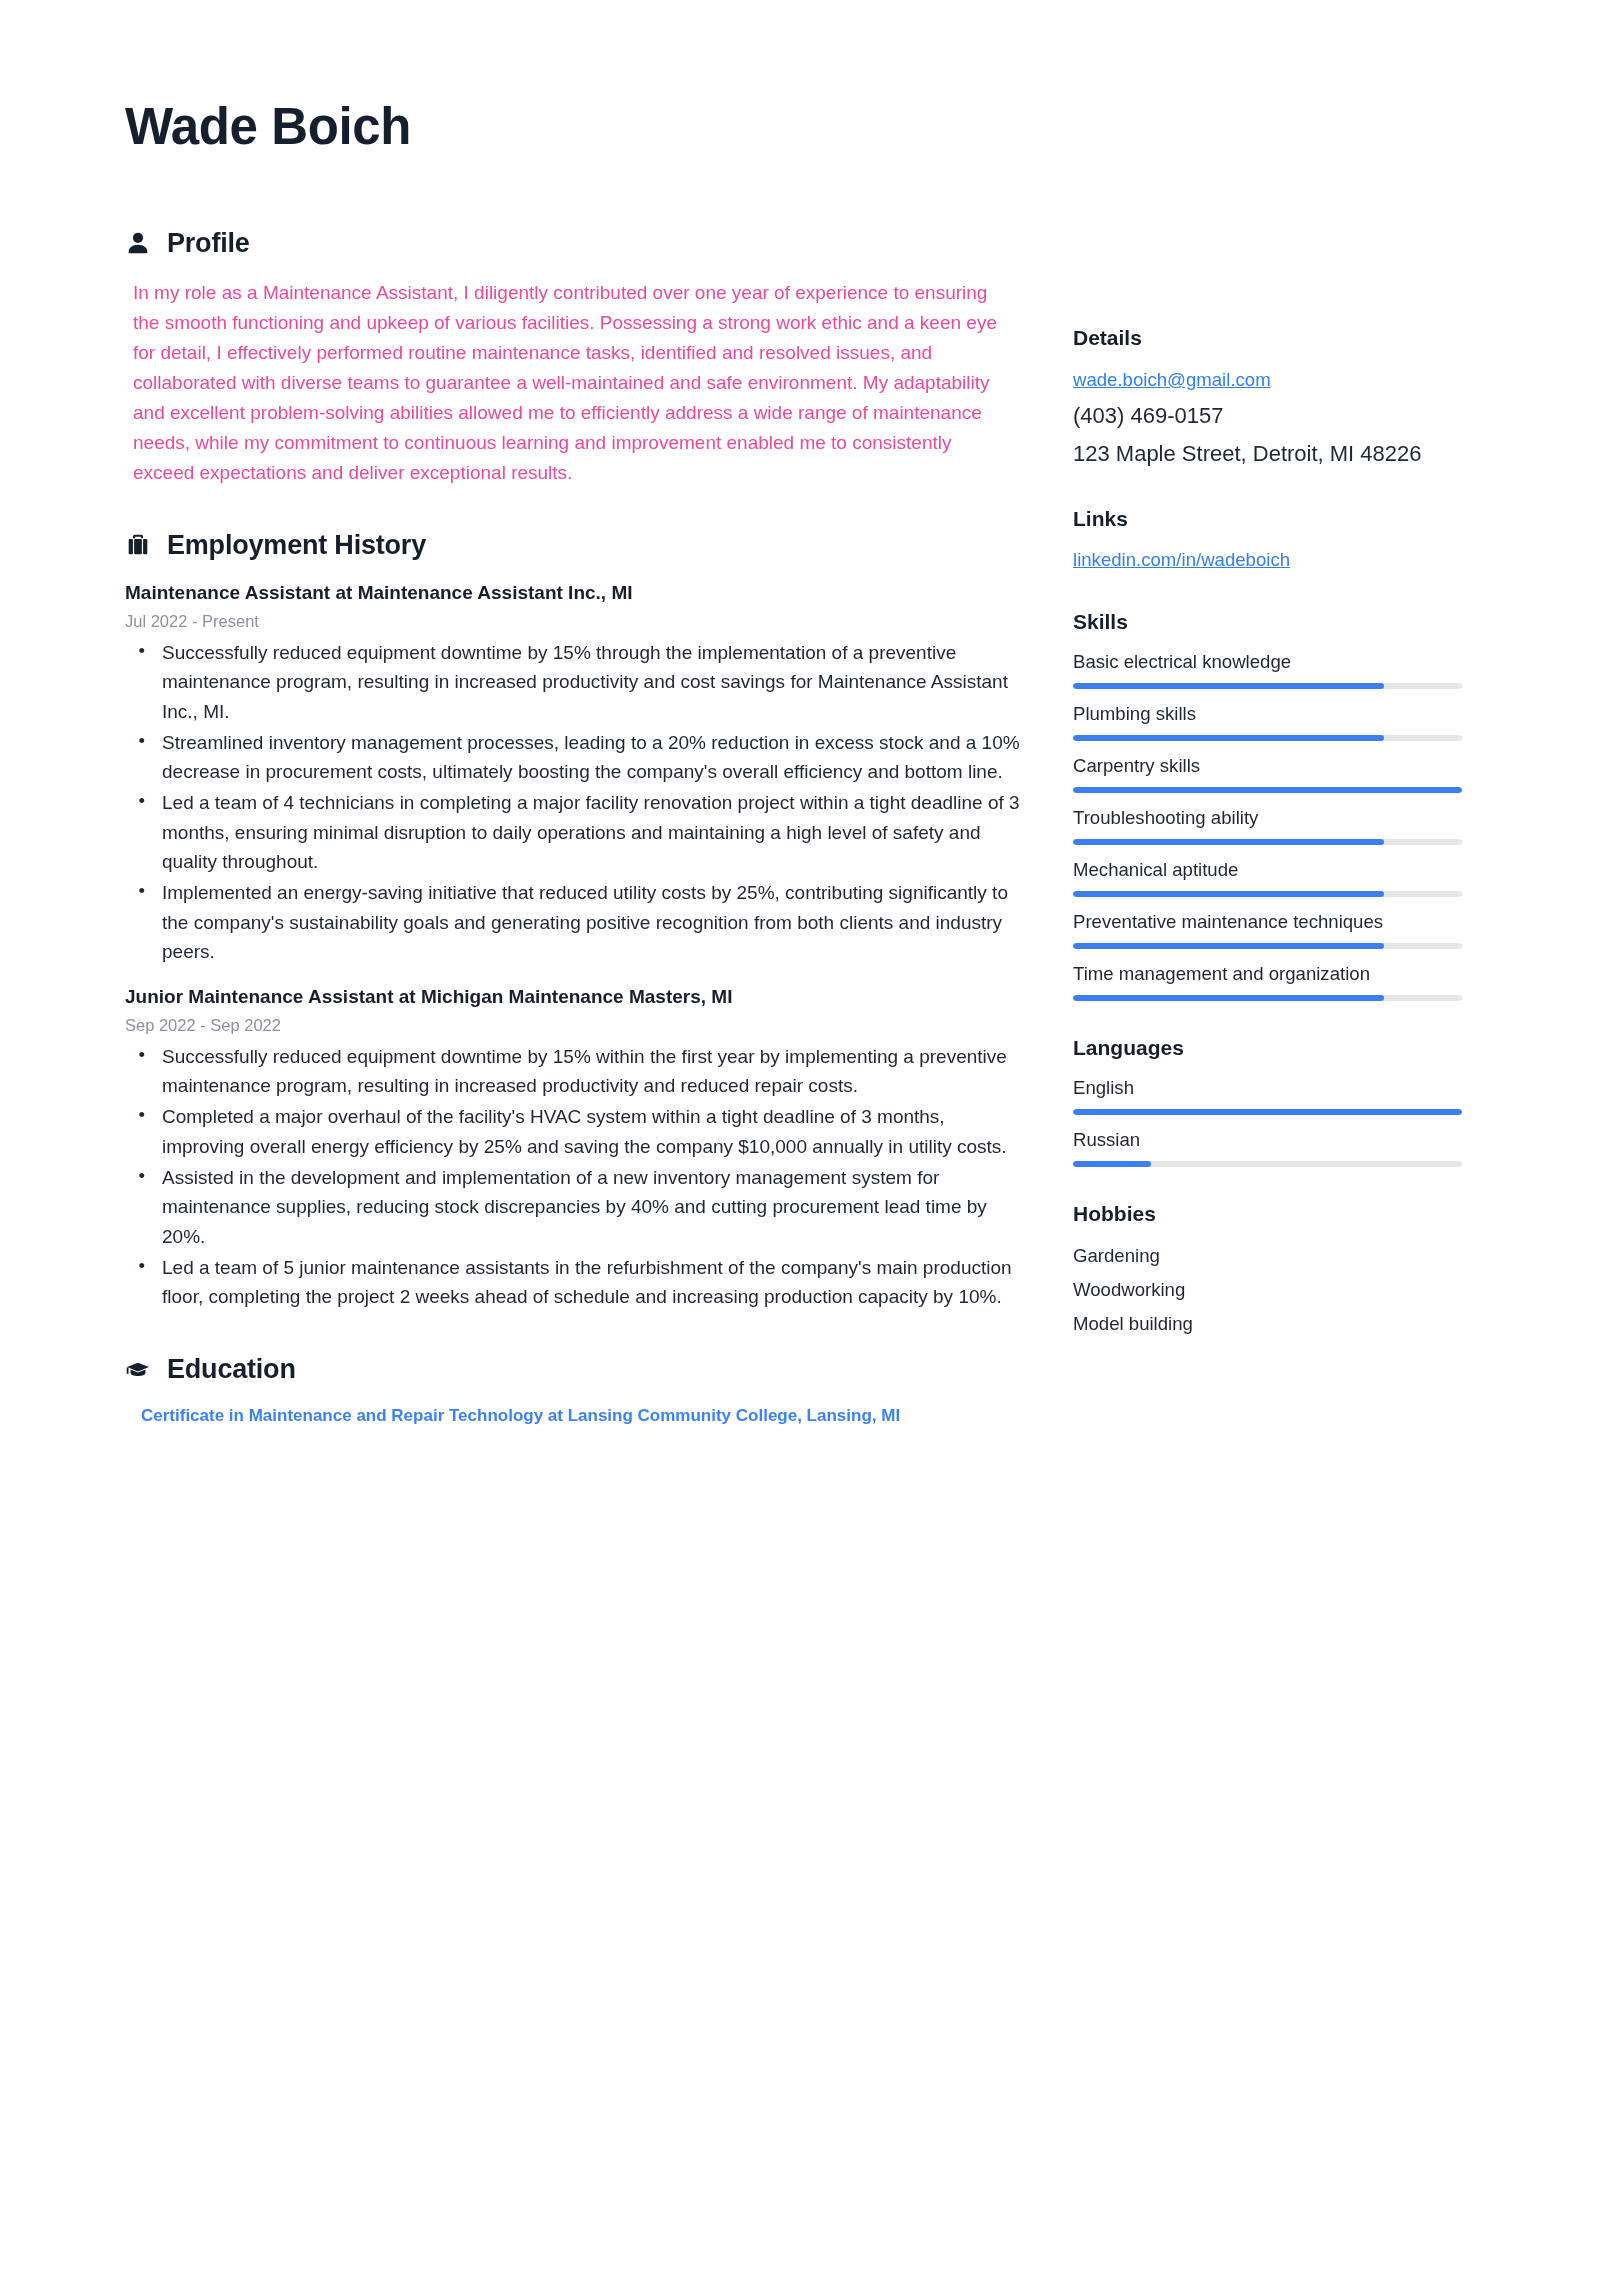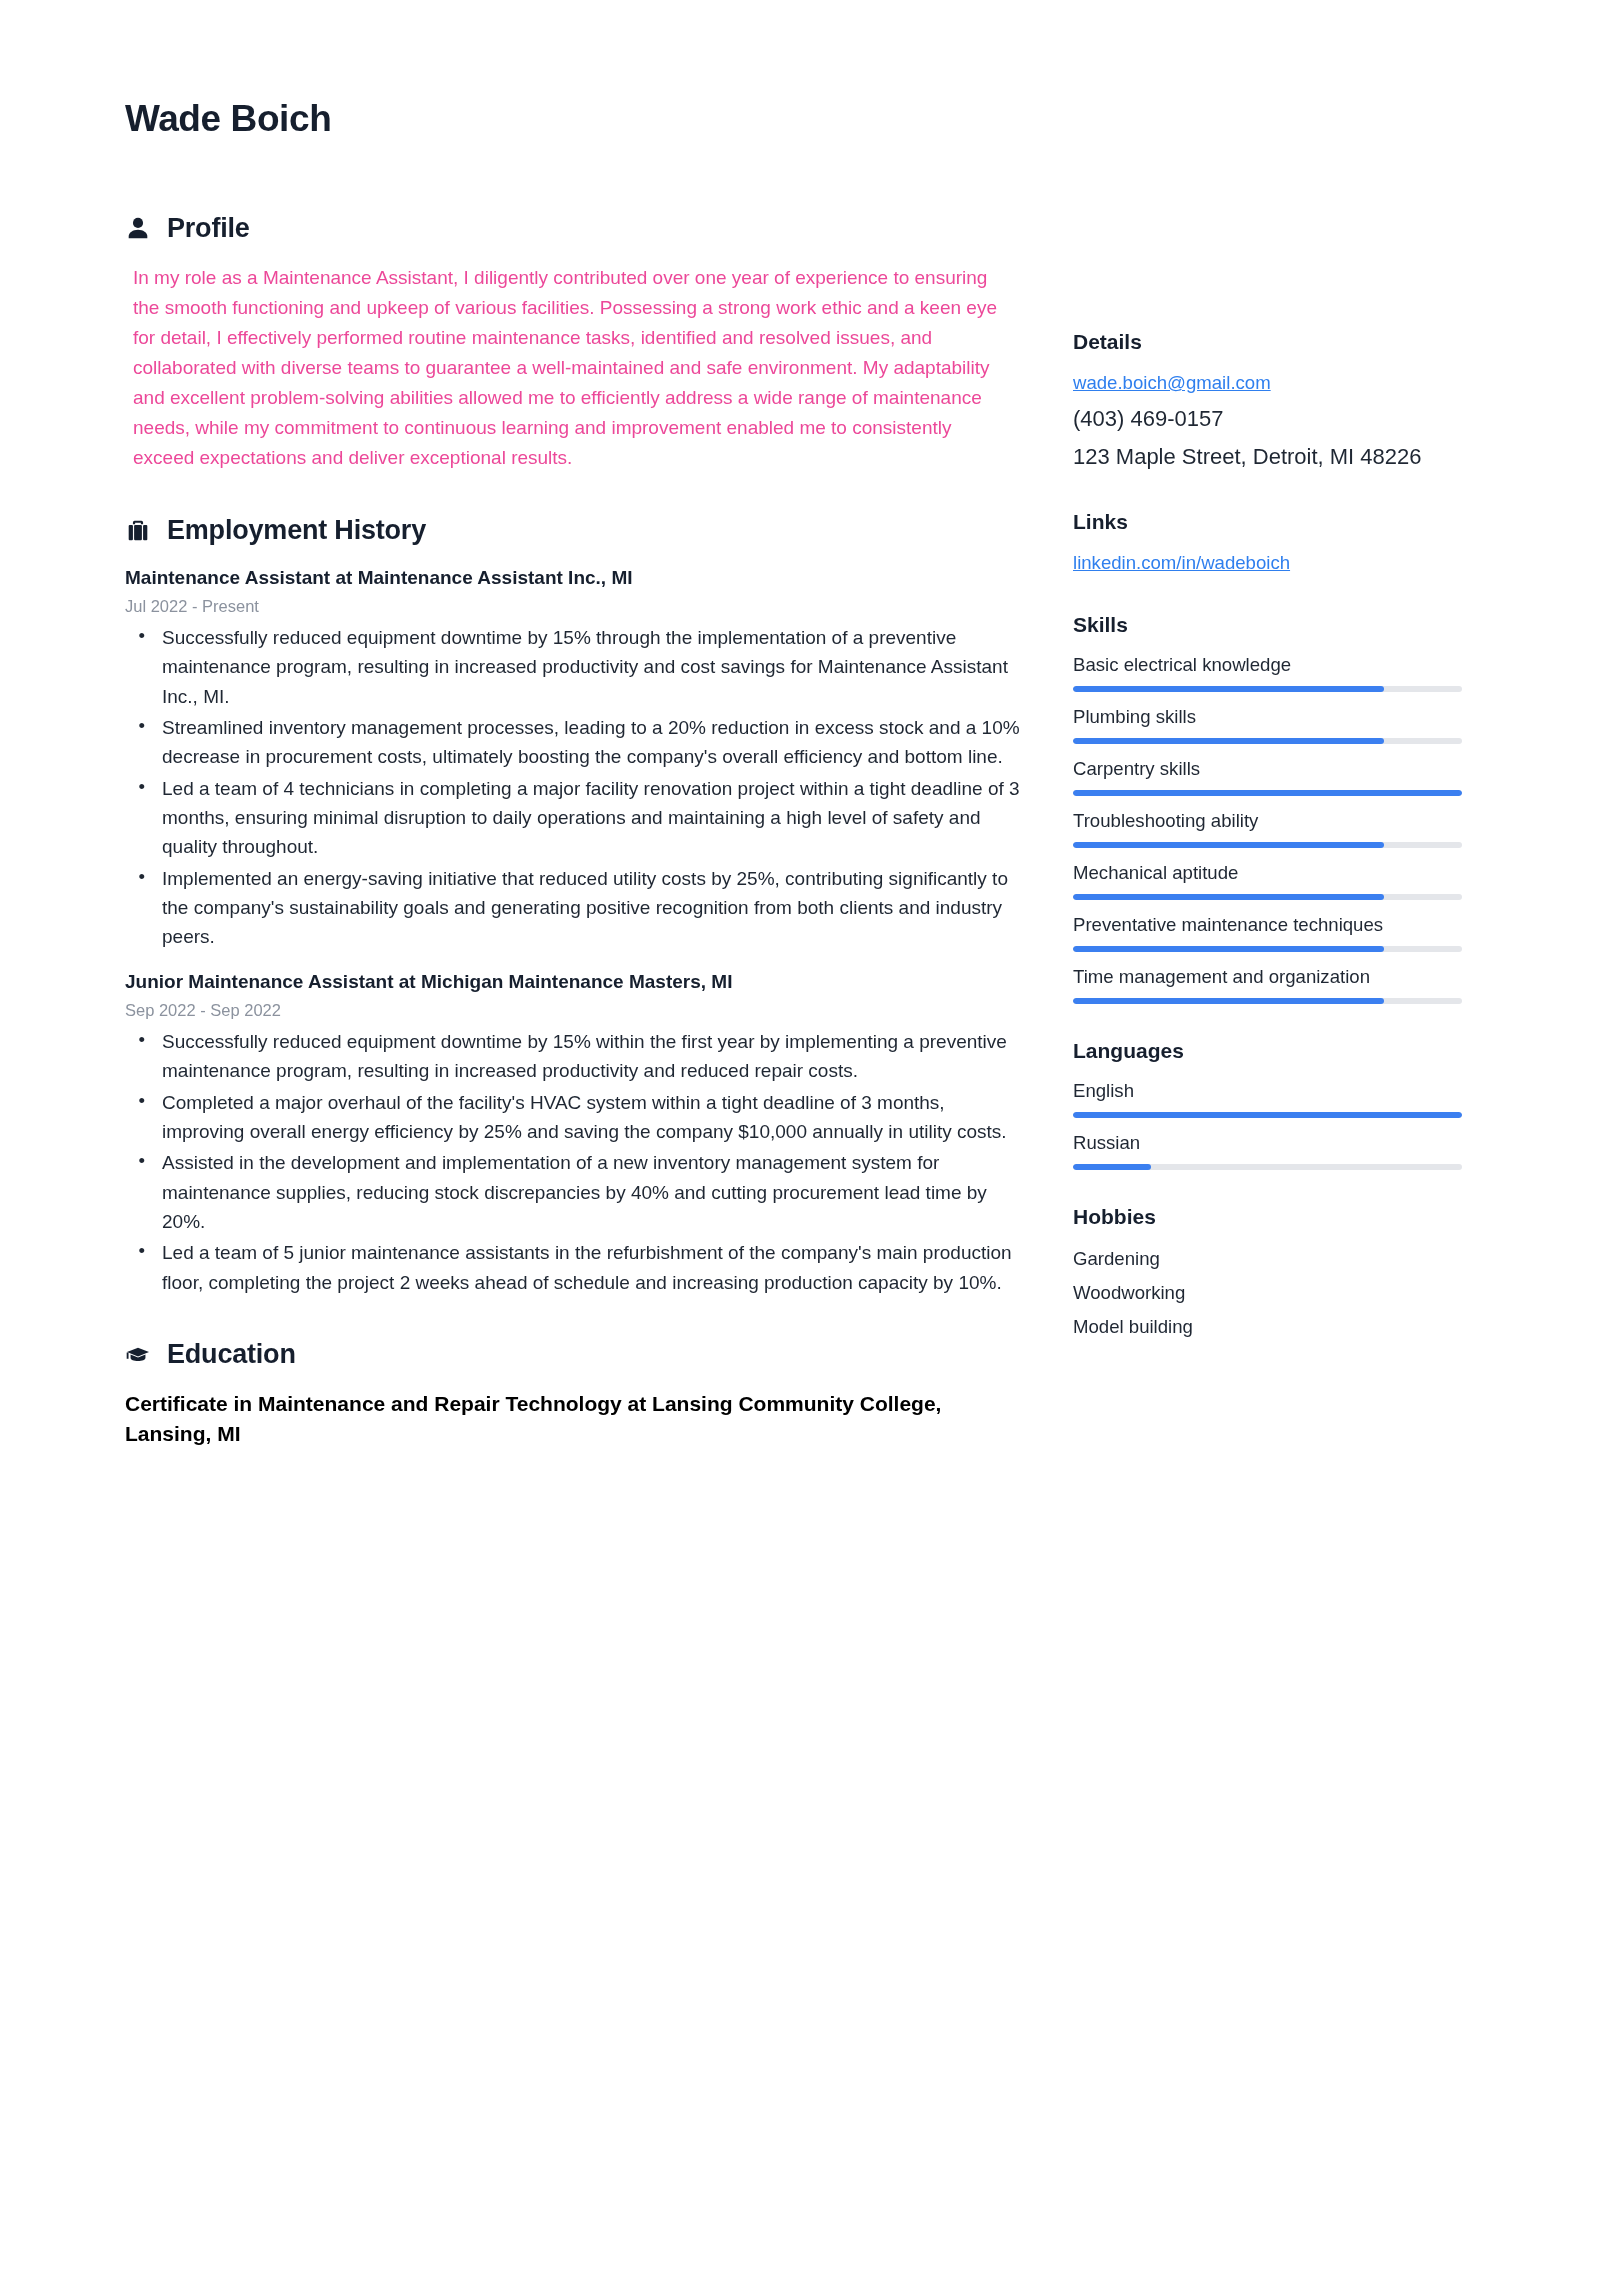--- a/index.html
+++ b/index.html
@@ -20,21 +20,21 @@
     width: 1624px;
     min-height: 2295px;
     background: #fff;
     padding: 100px 125px 34px 125px;
     position: relative;
   }
 
   
   .header { margin-bottom: 73px; }
   .name {
-    font-size: 37px;
+    font-size: 51px;
     font-weight: 700;
     letter-spacing: -0.4px;
     line-height: 1.05;
     color: #161f2e;
     margin: 0 0 8.5px 0;
   }
   .job-title {
     font-size: 19.5px;
     font-weight: 400;
     color: #3f4756;
@@ -122,25 +122,25 @@
     content: "\2022";
     position: absolute;
     left: -18.6px;
     top: -0.8px;
     font-size: 18.6px;
     color: #1f2733;
   }
 
   
   .edu-heading {
-    font-size: 21px;
-    font-weight: 700;
-    color: #000000;
+    font-size: 17px;
+    font-weight: 700;
+    color: #3b82f6;
     line-height: 1.42;
-    margin: 0;
+    margin: 16px;
     max-width: 846px;
   }
 
   
   .side-block { margin-bottom: 34px; }
   .side-title {
     font-size: 21px;
     font-weight: 700;
     color: #161f2e;
     margin: 0 0 13.5px 0;

